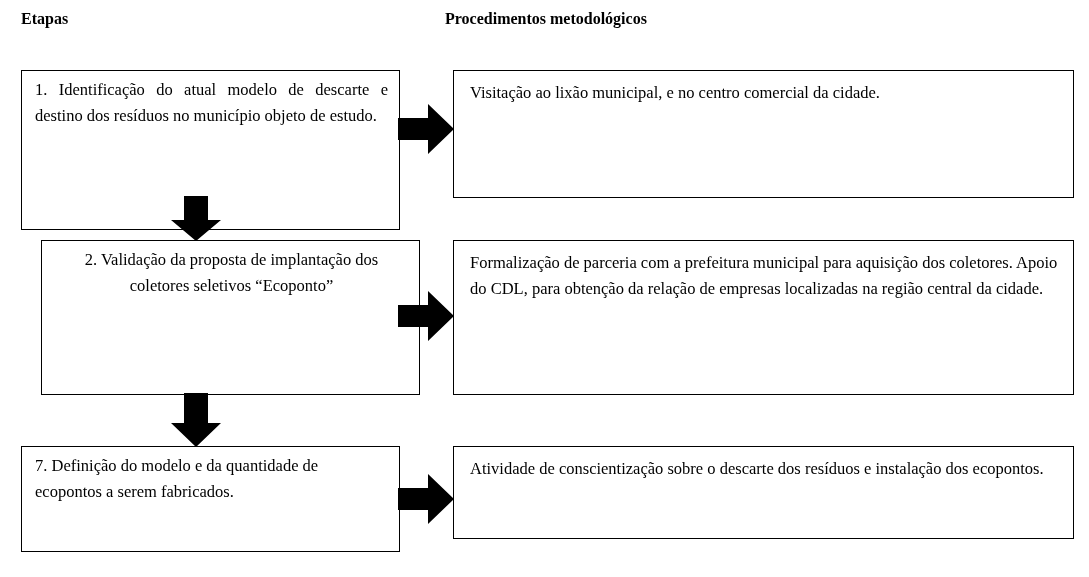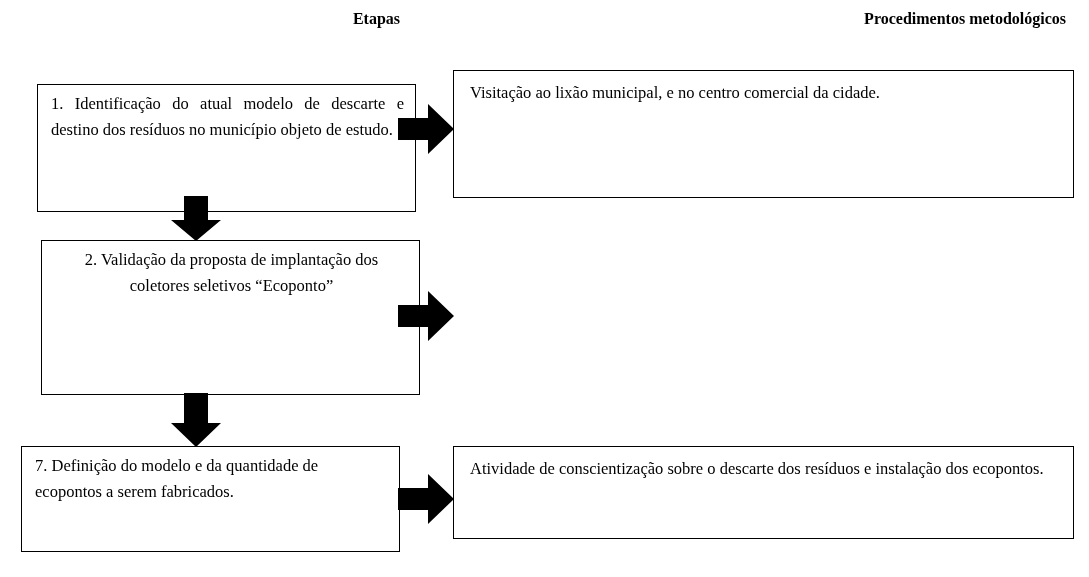--- a/index.html
+++ b/index.html
@@ -19,21 +19,21 @@
     background: #ffffff;
     overflow: hidden;
   }
 
   
   .col-header {
     position: absolute;
     font-weight: bold;
     font-size: 16px;
     line-height: 19px;
-    text-align: right;
+    text-align: left;
     white-space: nowrap;
     color: #000000;
   }
   #header-etapas {
     left: 21px;
     top: 9px;
     width: 379px;
   }
   #header-procedimentos {
     left: 445px;
@@ -66,21 +66,21 @@
     left: 16px;
     right: 12px;
     top: 9px;
   }
 
   .align-justify { text-align: justify; text-align-last: left; }
   .align-center  { text-align: center; }
   .align-left    { text-align: left; }
 
   
-  #stage-box-1 { left: 21px;  top: 84px;  width: 379px; height: 128px; margin-left: 16px; }
+  #stage-box-1 { left: 21px;  top: 70px;  width: 379px; height: 160px; }
   #stage-box-2 { left: 21px;  top: 240px; width: 379px; height: 155px; margin-left: 20px; }
   #stage-box-3 { left: 21px;  top: 446px; width: 379px; height: 106px; }
 
   
   #proc-box-1 { left: 453px; top: 70px;  width: 621px; height: 128px; }
   #proc-box-2 { left: 453px; top: 240px; width: 621px; height: 155px; }
   #proc-box-3 { left: 453px; top: 446px; width: 621px; height: 93px; }
 
   
   .arrow {
@@ -130,20 +130,23 @@
   <div class="box stage-box" id="stage-box-2">
     <div class="box-text align-center">2. Validação da proposta de implantação dos coletores seletivos “Ecoponto”</div>
   </div>
 
   <div class="arrow" id="arrow-right-2">
     <svg width="57" height="52" viewBox="0 0 57 52" xmlns="http://www.w3.org/2000/svg">
       <polygon points="0,15 30,15 30,1 56,26 30,51 30,37 0,37" fill="#000000"></polygon>
     </svg>
   </div>
 
+  <div class="box proc-box" id="proc-box-2">
+    <div class="box-text align-left">Formalização de parceria com a prefeitura municipal para aquisição dos coletores. Apoio do CDL, para obtenção da relação de empresas localizadas na região central da cidade.</div>
+  </div>
 
   <div class="arrow" id="arrow-down-2">
     <svg width="52" height="55" viewBox="0 0 52 55" xmlns="http://www.w3.org/2000/svg">
       <polygon points="14,0 38,0 38,30 51,30 26,54 1,30 14,30" fill="#000000"></polygon>
     </svg>
   </div>
 
   <div class="box stage-box" id="stage-box-3">
     <div class="box-text align-left">7. Definição do modelo e da quantidade de ecopontos a serem fabricados.</div>
   </div>

